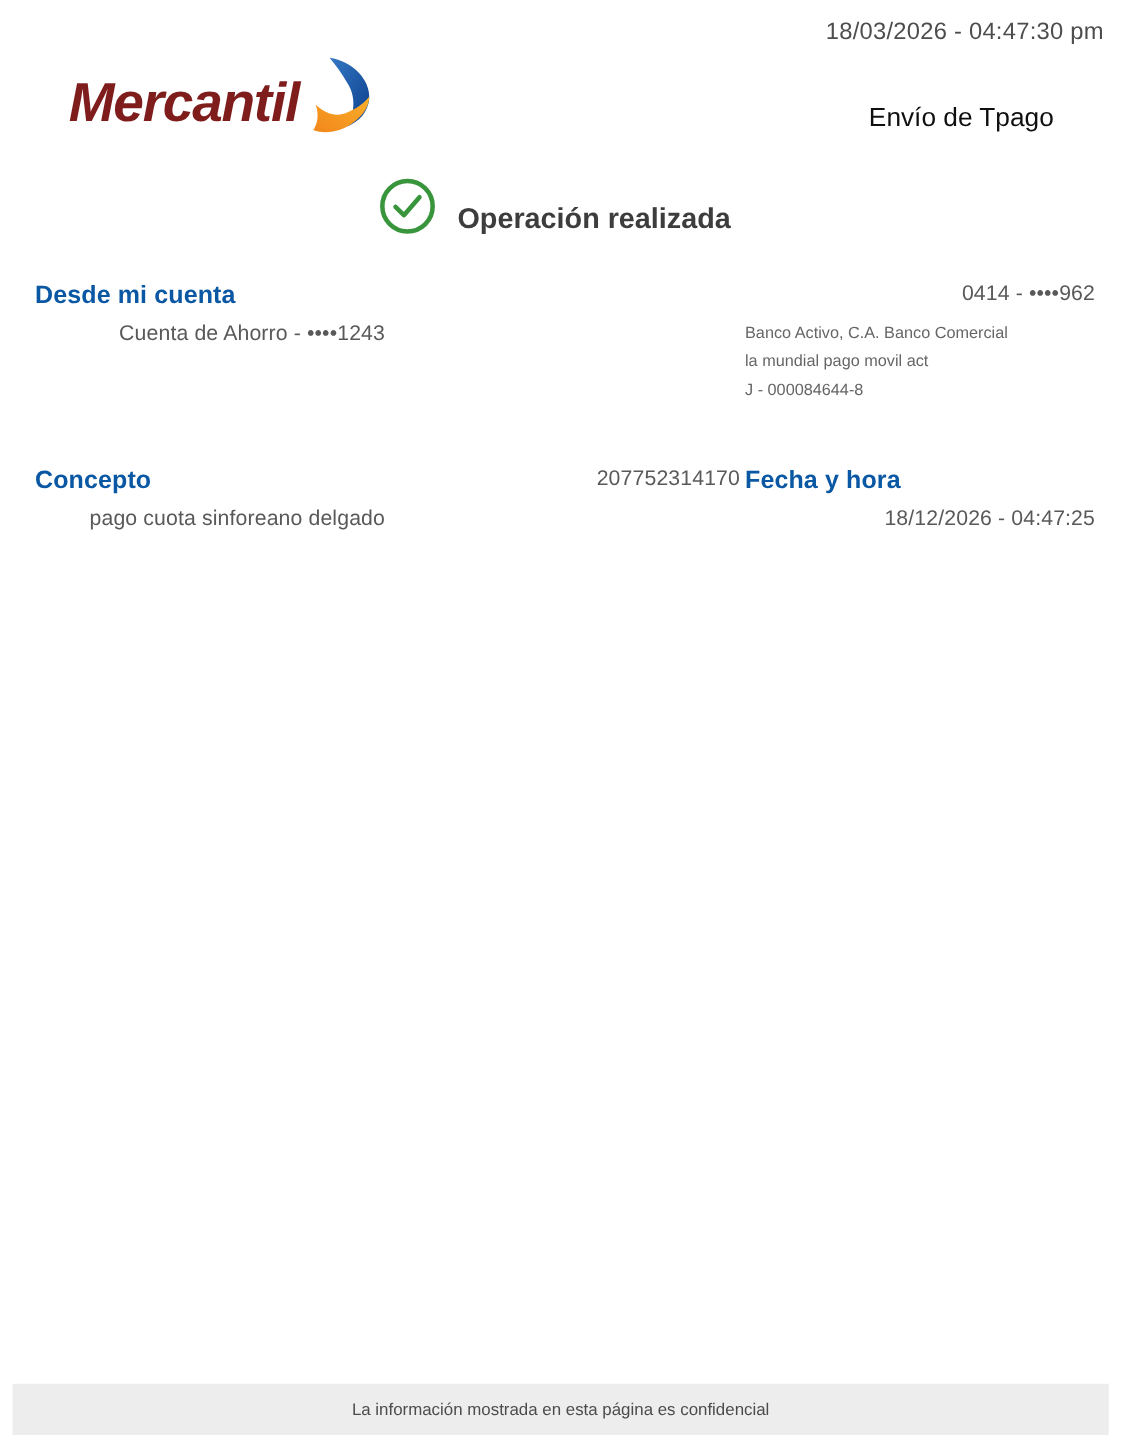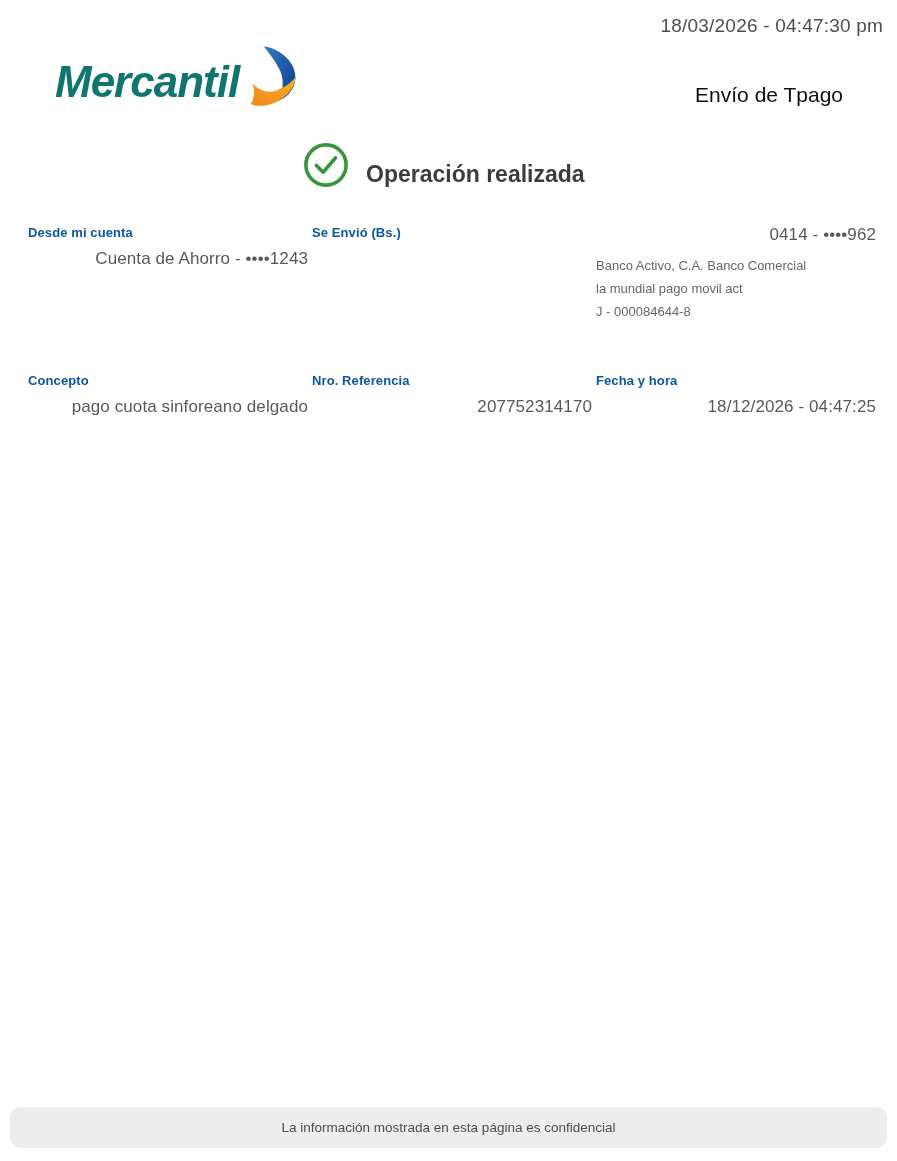--- a/index.html
+++ b/index.html
@@ -16,21 +16,21 @@
   .timestamp {
     position: absolute; top: 15px; right: 14px;
     font-size: 19px; color: #4d4d4d; letter-spacing: 0.2px;
   }
   .logo {
     position: absolute; top: 50px; left: 55px;
     display: flex; align-items: center;
   }
   .logo-text {
     font-size: 44px; font-weight: bold; font-style: italic;
-    color: #0f766e; letter-spacing: -1px;
+    color: #7f1d1d; letter-spacing: -1px;
     line-height: 1;
   }
   .logo-swoosh { margin-left: 6px; margin-top: -6px; }
   .page-title {
     position: absolute; top: 83px; right: 54px;
     font-size: 21px; font-weight: normal; color: #0f0f0f;
   }
 
   
   .status-row {
@@ -44,36 +44,36 @@
   }
 
   
   .field { position: absolute; width: 280px; }
   .r1 { top: 225px; }
   .r2 { top: 373px; }
   .c1 { left: 28px; }
   .c2 { left: 312px; }
   .c3 { left: 596px; }
   .field-label {
-    font-size: 13px; font-weight: bold; color: #0a58a4;
+    font-size: 20px; font-weight: bold; color: #0a58a4;
     margin-bottom: 9px; letter-spacing: 0.1px;
   }
   .field-value {
     font-size: 17px; color: #595959; letter-spacing: 0.1px; text-align: right;
   }
   .field-sub {
     margin-top: 9px;
     font-size: 13px; color: #666666; line-height: 23px;
   }
 
   
   .footer-bar {
     position: absolute; left: 10px; right: 10px; top: 1107px; height: 41px;
     background: #ededed;
-    display: flex; align-items: center; justify-content: center; border-radius: 10px;
+    display: flex; align-items: center; justify-content: center;
   }
   .footer-text { font-size: 13.5px; color: #4c4c4c; }
 </style>
 </head>
 <body>
 
 <div class="page">
 
   <div class="timestamp">18/03/2026 - 04:47:30 pm</div>
 
@@ -108,39 +108,37 @@
     </span>
     <span class="status-text">Operación realizada</span>
   </div>
 
   <div class="field r1 c1">
     <div class="field-label">Desde mi cuenta</div>
     <div class="field-value">Cuenta de Ahorro - ••••1243</div>
   </div>
 
   <div class="field r1 c2">
-    <div class="field-label">Se Envió (Bs.)</div>
   </div>
 
   <div class="field r1 c3">
     <div class="field-value">0414 - ••••962</div>
     <div class="field-sub">
       <div>Banco Activo, C.A. Banco Comercial</div>
       <div>la mundial pago movil act</div>
       <div>J - 000084644-8</div>
     </div>
   </div>
 
   <div class="field r2 c1">
     <div class="field-label">Concepto</div>
     <div class="field-value">pago cuota sinforeano delgado</div>
   </div>
 
   <div class="field r2 c2">
-    <div class="field-label">Nro. Referencia</div>
     <div class="field-value">207752314170</div>
   </div>
 
   <div class="field r2 c3">
     <div class="field-label">Fecha y hora</div>
     <div class="field-value">18/12/2026 - 04:47:25</div>
   </div>
 
   <div class="footer-bar">
     <span class="footer-text">La información mostrada en esta página es confidencial</span>

